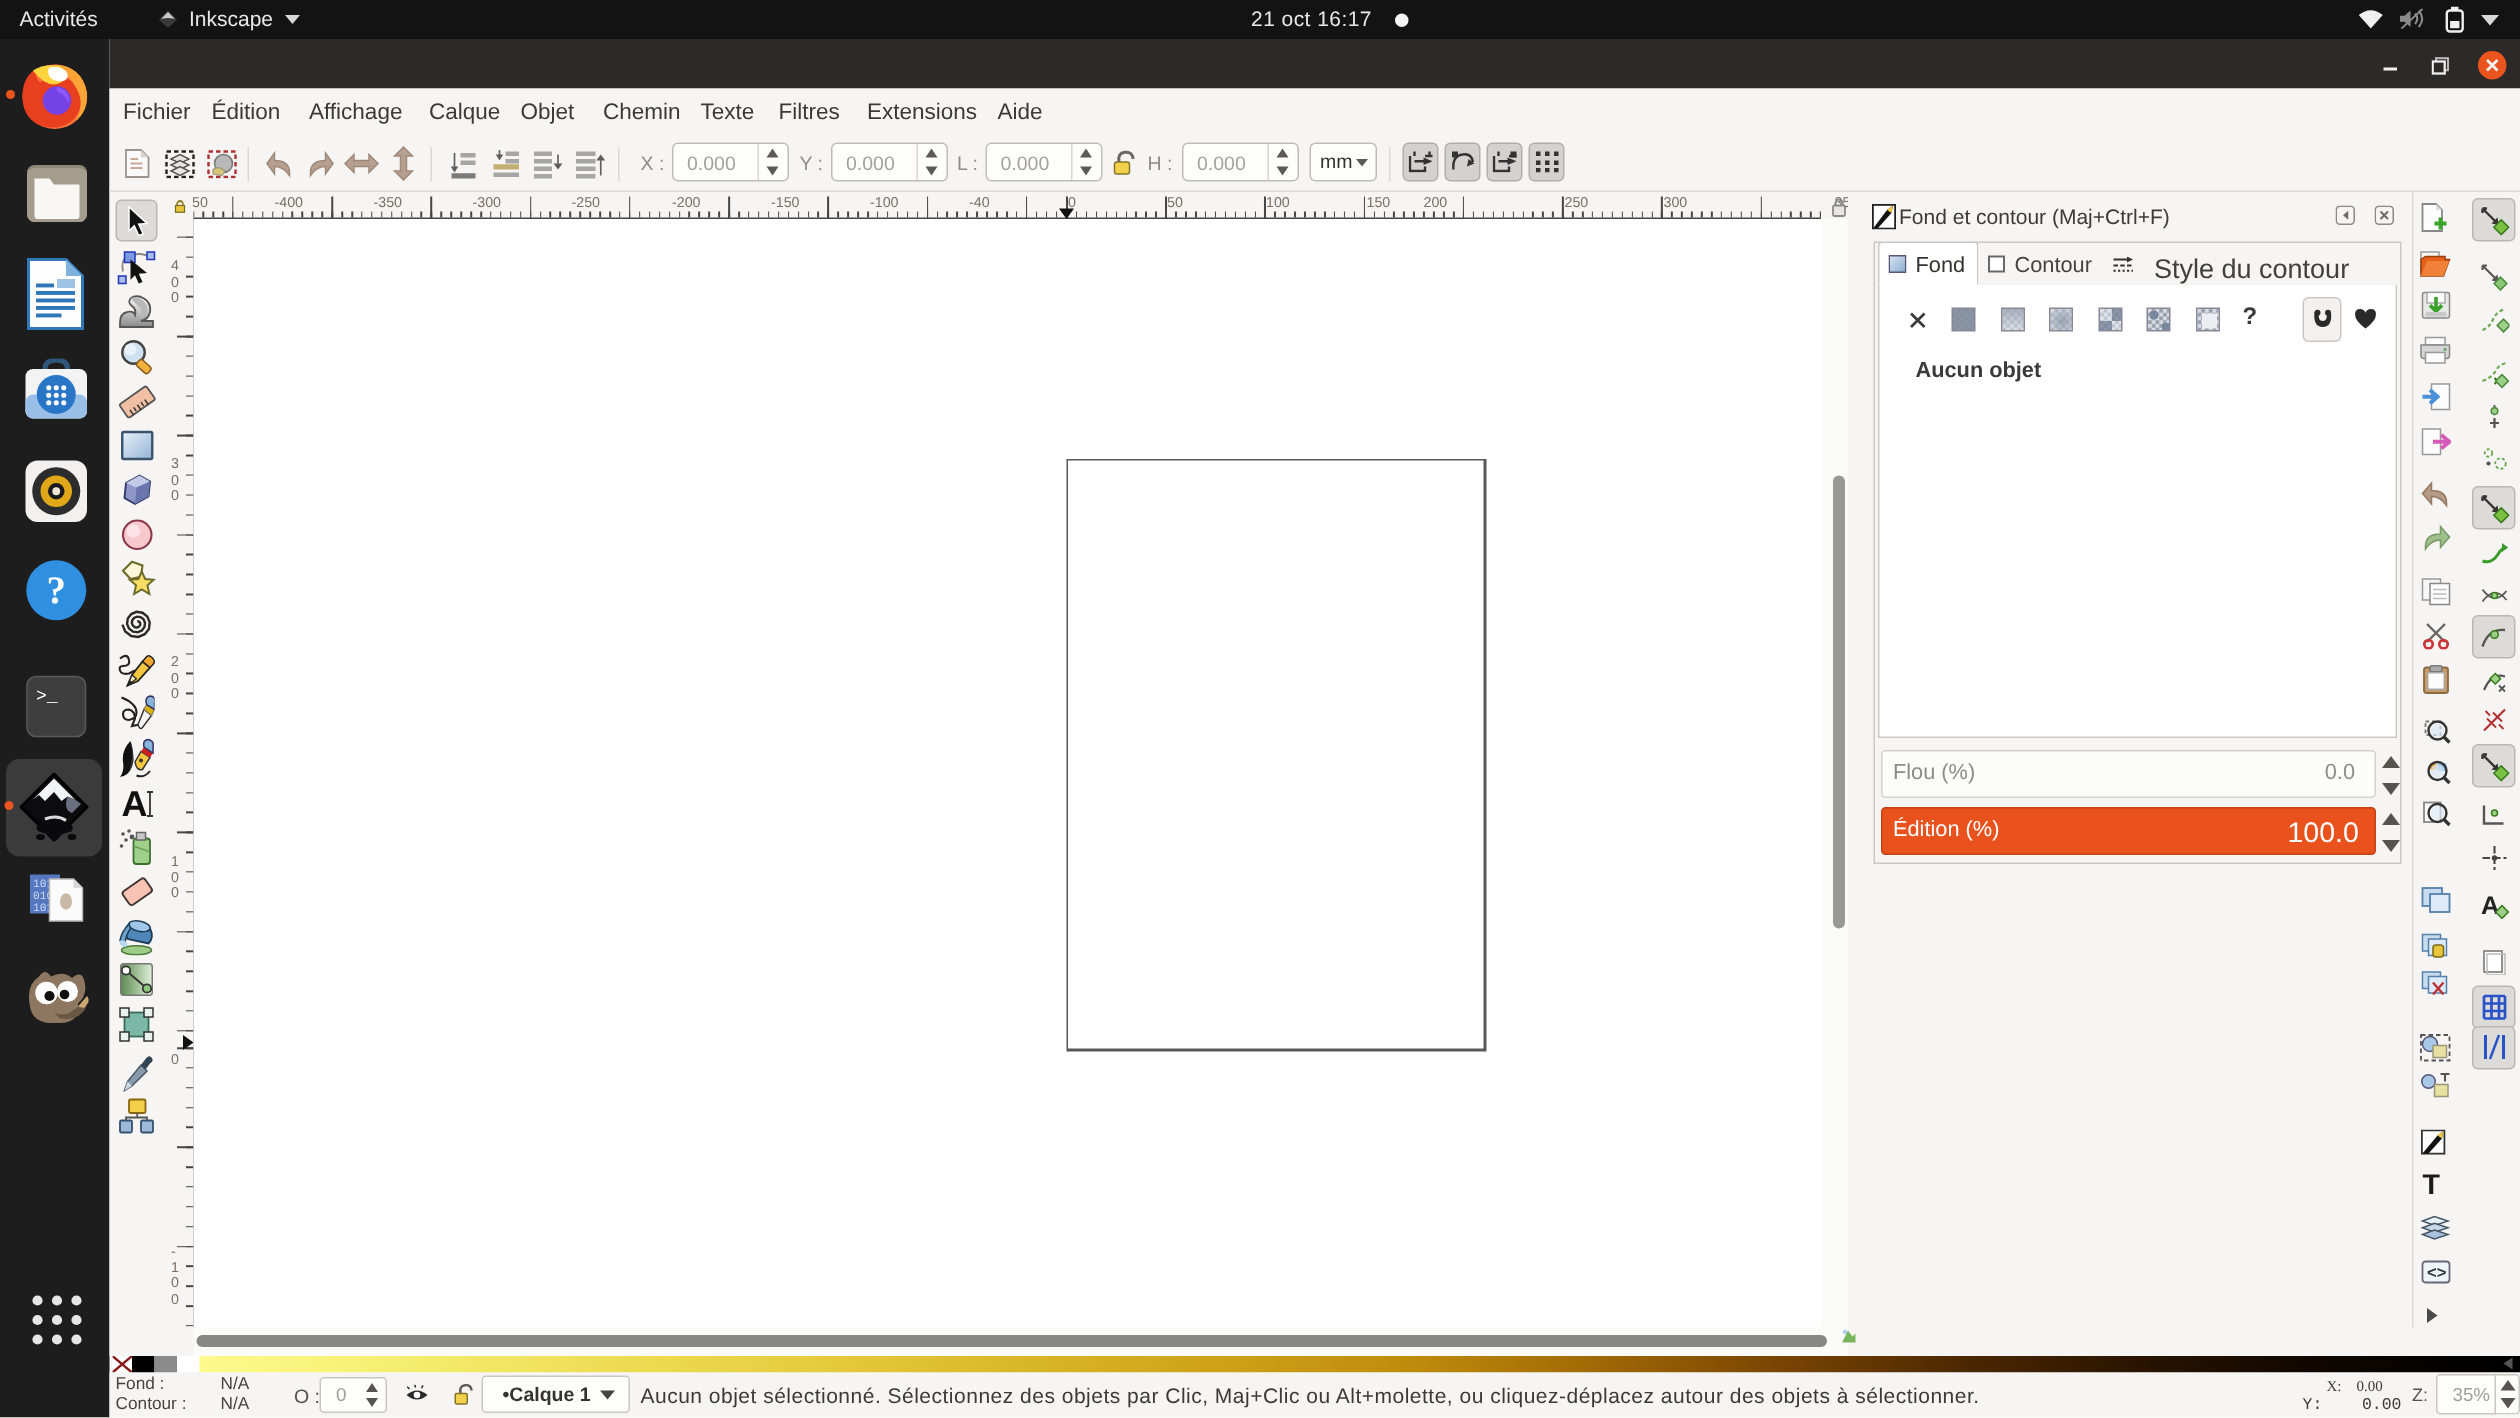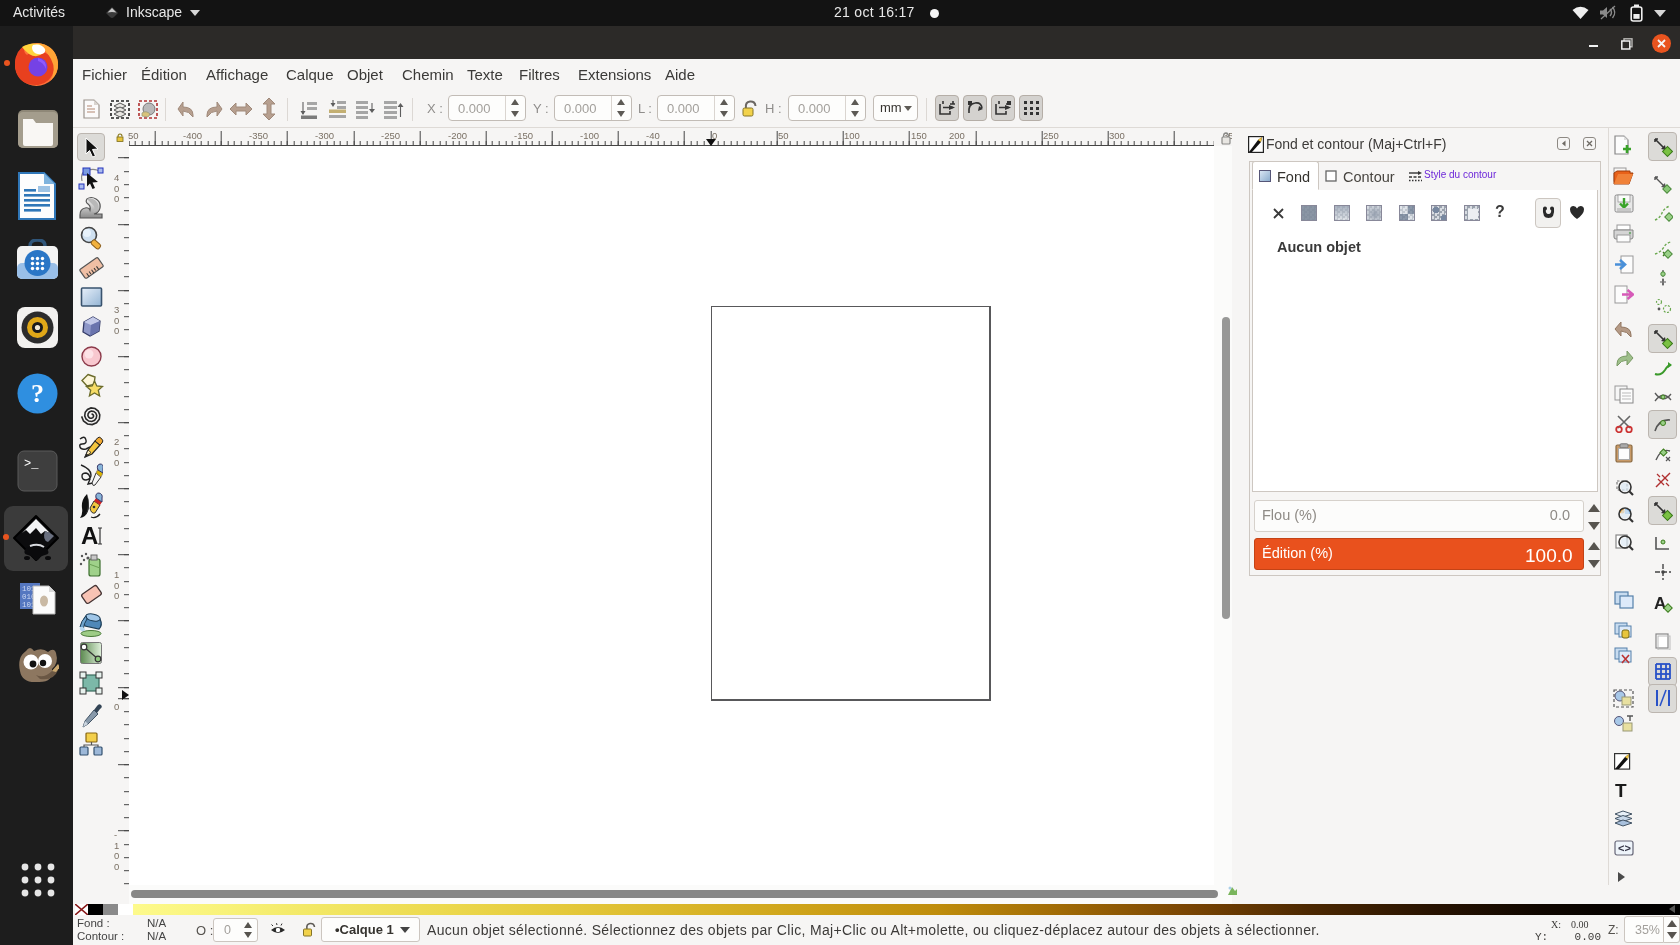--- a/index.html
+++ b/index.html
@@ -593,21 +593,21 @@
     </svg>
   <div class="abs" style="left:111px;top:41px;font-size:14.5px;color:#47443f;">Contour</div>
   <svg class="abs" style="left:176px;top:43px;" width="15" height="11" viewBox="0 0 15 11">
       <g stroke="#333" stroke-width="1.4">
         <line x1="1" y1="2" x2="10" y2="2"></line>
         <line x1="1" y1="6" x2="14" y2="6" stroke-dasharray="3 1.5"></line>
         <line x1="1" y1="9.5" x2="14" y2="9.5" stroke-dasharray="1.5 1.5"></line>
       </g>
       <path d="M10 0 L14 2 L10 4Z" fill="#333"></path>
     </svg>
-  <div class="abs" style="left:192px;top:41px;font-size:10px;color:#6d28d9;">Style du contour</div>
+  <div class="abs" style="left:204px;top:41px;font-size:18px;color:#404040;">Style du contour</div>
 
   <div class="abs" style="left:20px;top:62px;width:346px;height:302px;background:#fff;border:1px solid #cdc7c1;border-top:none;"></div>
 
   <svg class="abs" style="left:40px;top:79px;" width="13" height="13" viewBox="0 0 13 13">
       <path d="M2 2 L11 11 M11 2 L2 11" stroke="#3a3a3a" stroke-width="1.8"></path>
     </svg>
   <div class="abs fsw" style="left:69px;">
       <div class="chk"></div>
     </div>
   <div class="abs fsw" style="left:101.5px;">

